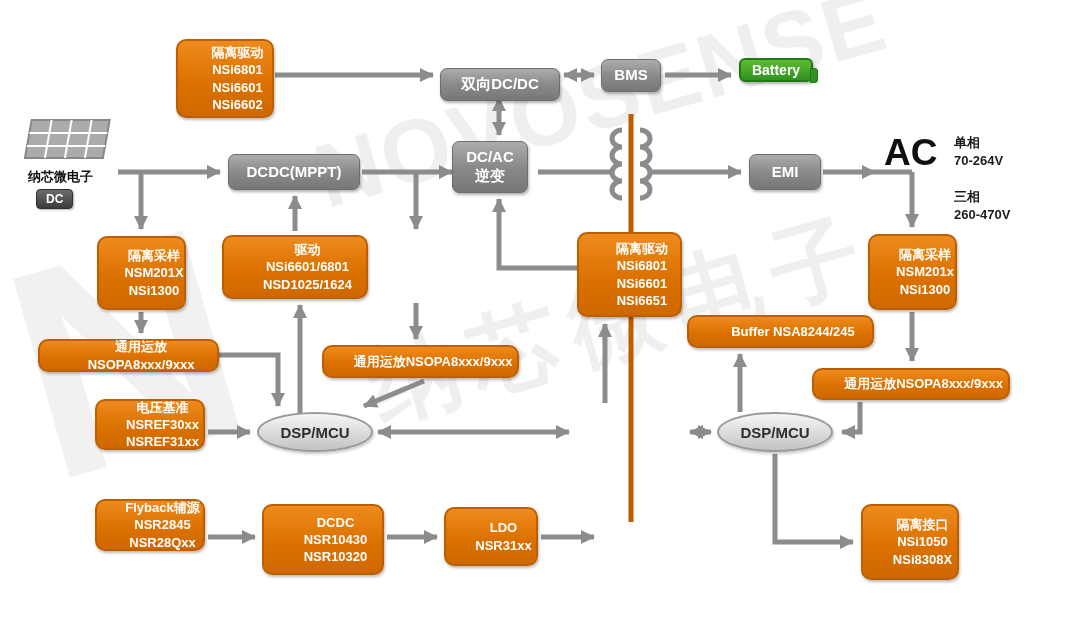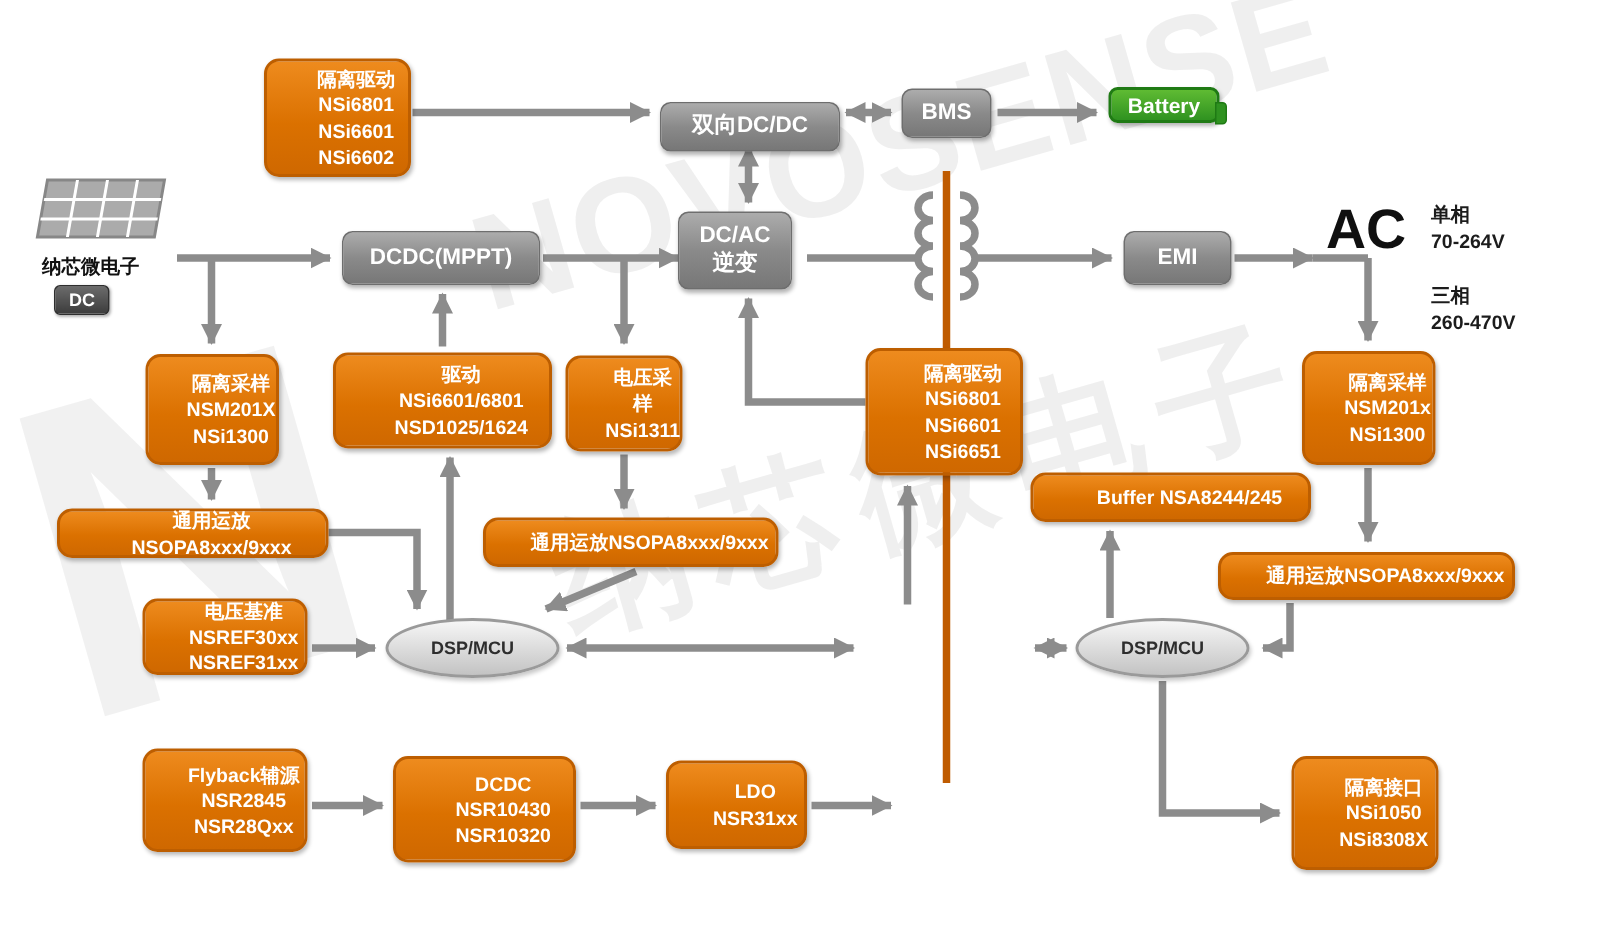--- a/index.html
+++ b/index.html
@@ -20,21 +20,21 @@
         line-height:1.32;display:flex;flex-direction:column;justify-content:center;align-items:center;
         text-align:center;box-shadow:1px 2px 3px rgba(0,0,0,.28);box-sizing:border-box;padding:2px 3px;}
   .chip span{display:block;margin-left:25px;}
   
   .block{position:absolute;z-index:2;background:linear-gradient(180deg,#ACACAC 0%,#8A8A8A 50%,#777 100%);
         border:1px solid #6E6E6E;border-radius:7px;color:#fff;font-weight:bold;font-size:15px;
         display:flex;flex-direction:column;align-items:center;justify-content:center;text-align:center;
         box-shadow:1px 2px 3px rgba(0,0,0,.3);box-sizing:border-box;line-height:1.25;}
   
   .ellipse{position:absolute;z-index:2;background:linear-gradient(180deg,#F6F6F6,#C3C3C3);
-        border:2px solid #9A9A9A;border-radius:50%;color:#2E2E2E;font-weight:bold;font-size:12px;
+        border:2px solid #9A9A9A;border-radius:50%;color:#2E2E2E;font-weight:bold;font-size:15px;
         display:flex;align-items:center;justify-content:center;box-shadow:1px 2px 3px rgba(0,0,0,.22);
         box-sizing:border-box;}
   
   .battery{position:absolute;z-index:2;left:739px;top:58px;width:74px;height:24px;
         background:linear-gradient(180deg,#5FBB33,#2F9220);border:2px solid #1F7A14;border-radius:6px;
         color:#fff;font-weight:bold;font-size:14px;display:flex;align-items:center;justify-content:center;
         box-shadow:1px 2px 3px rgba(0,0,0,.3);box-sizing:border-box;}
   .battery .tab{position:absolute;right:-7px;top:8px;width:6px;height:13px;background:#2F9220;
         border:1px solid #1F7A14;border-radius:0 3px 3px 0;}
   
@@ -165,24 +165,20 @@
     <span>NSM201X</span>
     <span>NSi1300</span>
   </div>
 
   <div class="chip" style="left:222px;top:235px;width:146px;height:64px">
     <span>驱动</span>
     <span>NSi6601/6801</span>
     <span>NSD1025/1624</span>
   </div>
 
-  <div class="chip" style="left:377px;top:237px;width:78px;height:64px">
-    <span>电压采样</span>
-    <span>NSi1311</span>
-  </div>
 
   <div class="chip" style="left:577px;top:232px;width:105px;height:85px">
     <span>隔离驱动</span>
     <span>NSi6801</span>
     <span>NSi6601</span>
     <span>NSi6651</span>
   </div>
 
   <div class="chip" style="left:868px;top:234px;width:89px;height:76px">
     <span>隔离采样</span>
@@ -206,21 +202,21 @@
     <span>通用运放NSOPA8xxx/9xxx</span>
   </div>
 
   <div class="chip" style="left:95px;top:399px;width:110px;height:51px">
     <span>电压基准</span>
     <span>NSREF30xx</span>
     <span>NSREF31xx</span>
   </div>
 
 
-  <div class="chip" style="left:95px;top:499px;width:110px;height:69px">
+  <div class="chip" style="left:95px;top:499px;width:110px;height:52px">
     <span>Flyback辅源</span>
     <span>NSR2845</span>
     <span>NSR28Qxx</span>
   </div>
 
   <div class="chip" style="left:262px;top:504px;width:122px;height:71px">
     <span>DCDC</span>
     <span>NSR10430</span>
     <span>NSR10320</span>
   </div>

